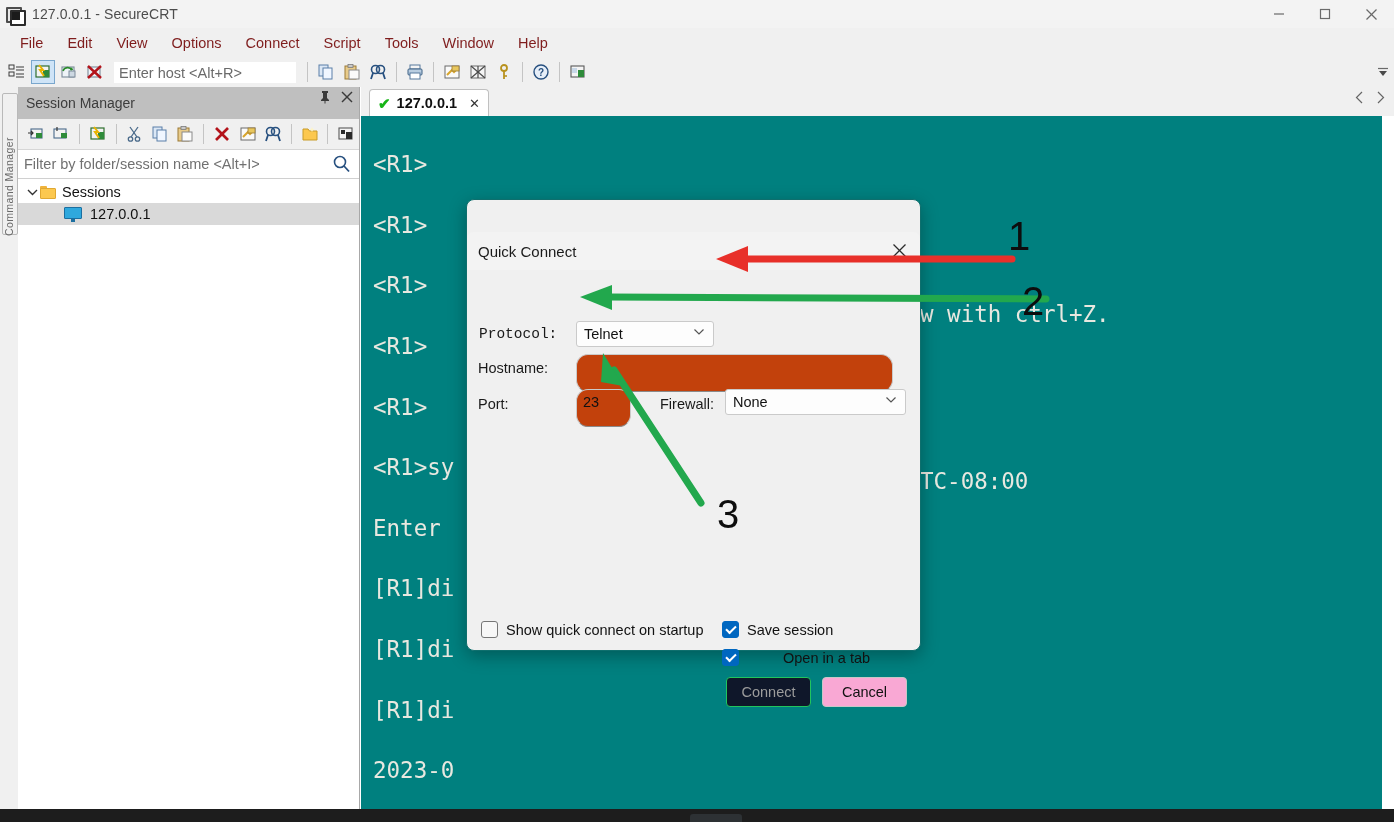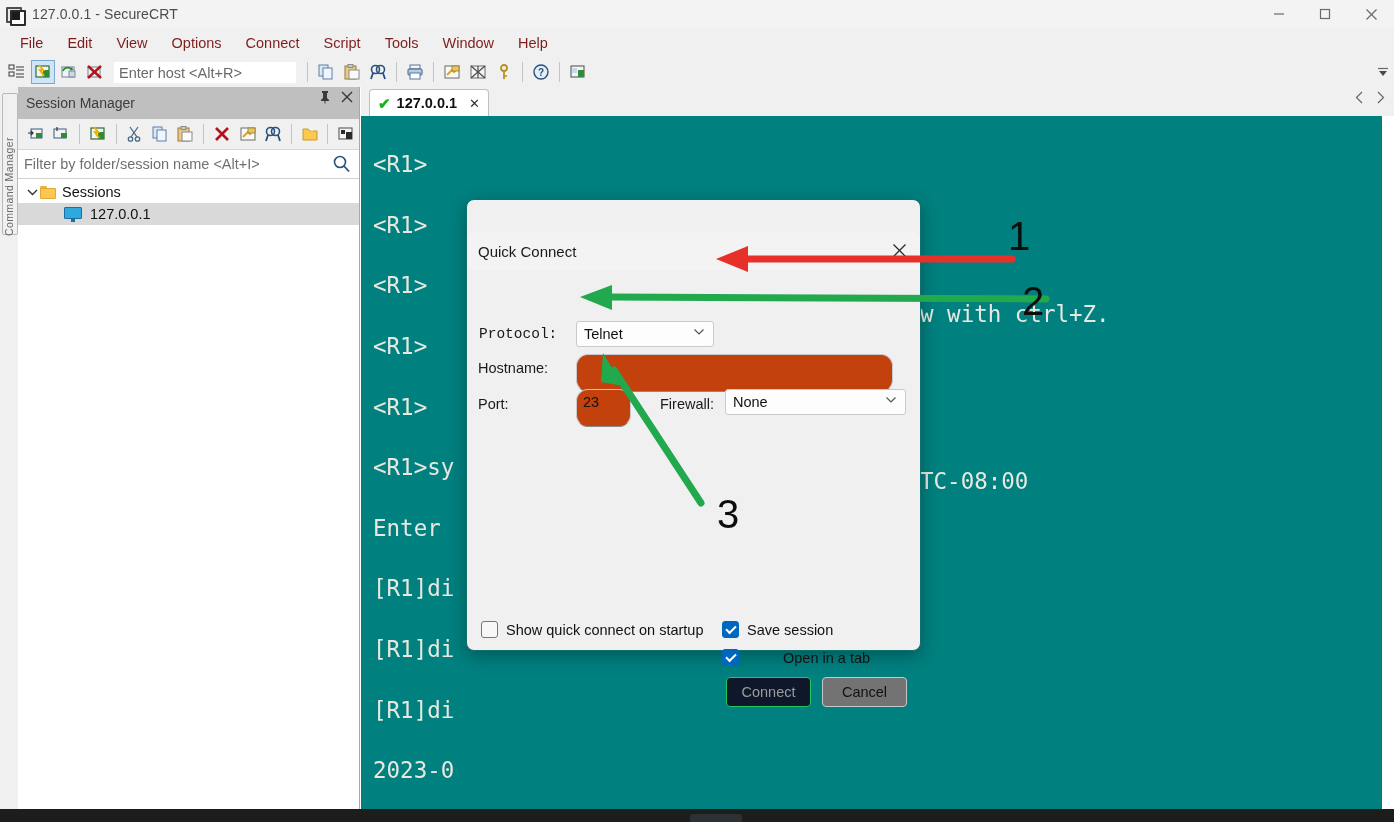--- a/index.html
+++ b/index.html
@@ -226,21 +226,21 @@
     content: ""; width: 8px; height: 4px;
     border-left: 2px solid #fff; border-bottom: 2px solid #fff;
     transform: rotate(-45deg) translate(1px,-1px);
   }
   .dbtn {
     position: absolute; height: 30px; border-radius: 4px;
     display: flex; align-items: center; justify-content: center;
     font-size: 14.5px; box-sizing: border-box;
   }
   .dbtn.primary-disabled { background: #0f172a; border: 1px solid #22c55e; color: #9c9c9c; }
-  .dbtn.normal { background: #737373; border: 1px solid #c7c7c7; color: #111; }
+  .dbtn.normal { background: #f9a8d4; border: 1px solid #c7c7c7; color: #111; }
 
   
   .anno-svg { position: absolute; left: 0; top: 0; width: 1394px; height: 822px; pointer-events: none; }
   .anno-num {
     position: absolute; font-family: "Liberation Sans", sans-serif;
     font-size: 40px; color: #0d0d0d; font-weight: 400; line-height: 1;
   }
 
   
   .bottombar {

